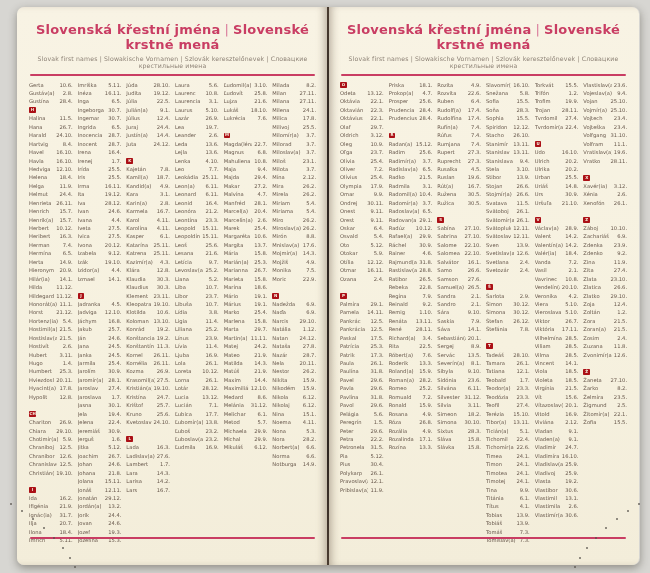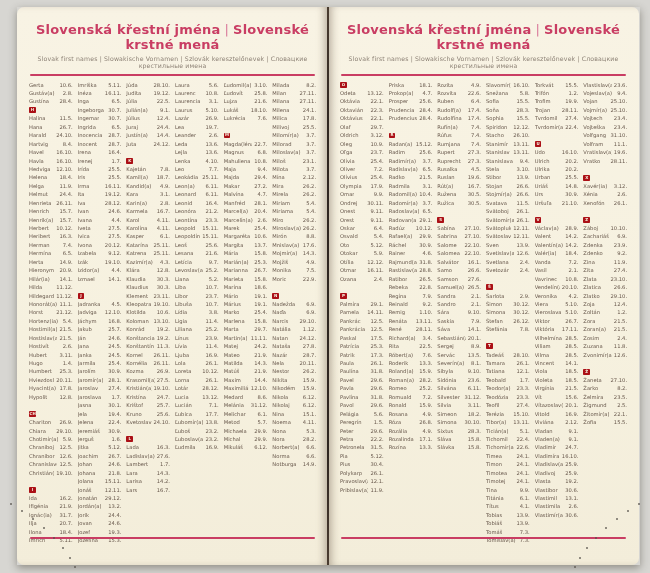--- a/index.html
+++ b/index.html
@@ -1,19 +1,19 @@
 <!DOCTYPE html>
 <html><head>
 <meta charset="utf-8">
 <style>
   html,body{margin:0;padding:0;}
   body{width:650px;height:573px;background:#d7d6d2;position:relative;overflow:hidden;
        font-family:"DejaVu Sans",sans-serif;}
   .spread{position:absolute;left:17px;top:7px;width:623px;height:558px;
-          box-shadow:0 3px 8px rgba(60,55,45,.45);border-radius:0;}
+          box-shadow:0 3px 8px rgba(60,55,45,.45);border-radius:7px;}
   .page{position:absolute;top:0;width:311px;height:558px;background:#f7f2e1;
         background:linear-gradient(180deg,#f8f3e4 0%,#f6f1df 60%,#f3edda 100%);}
   .page.left{left:0;border-radius:7px 0 0 7px;
         box-shadow:inset -7px 0 8px -4px rgba(70,50,35,.38);}
   .page.right{left:311px;border-radius:0 7px 7px 0;
         box-shadow:inset 7px 0 8px -4px rgba(70,50,35,.38);}
   .gutterline{position:absolute;left:310px;top:0;width:2px;height:558px;
         background:linear-gradient(180deg,#4a3c30,#2f2620 20%,#2f2620 80%,#4a3c30);}
   .hdr{padding-top:15px;text-align:center;}
   .title{font-size:13px;font-weight:bold;color:#c93d63;letter-spacing:.2px;}

